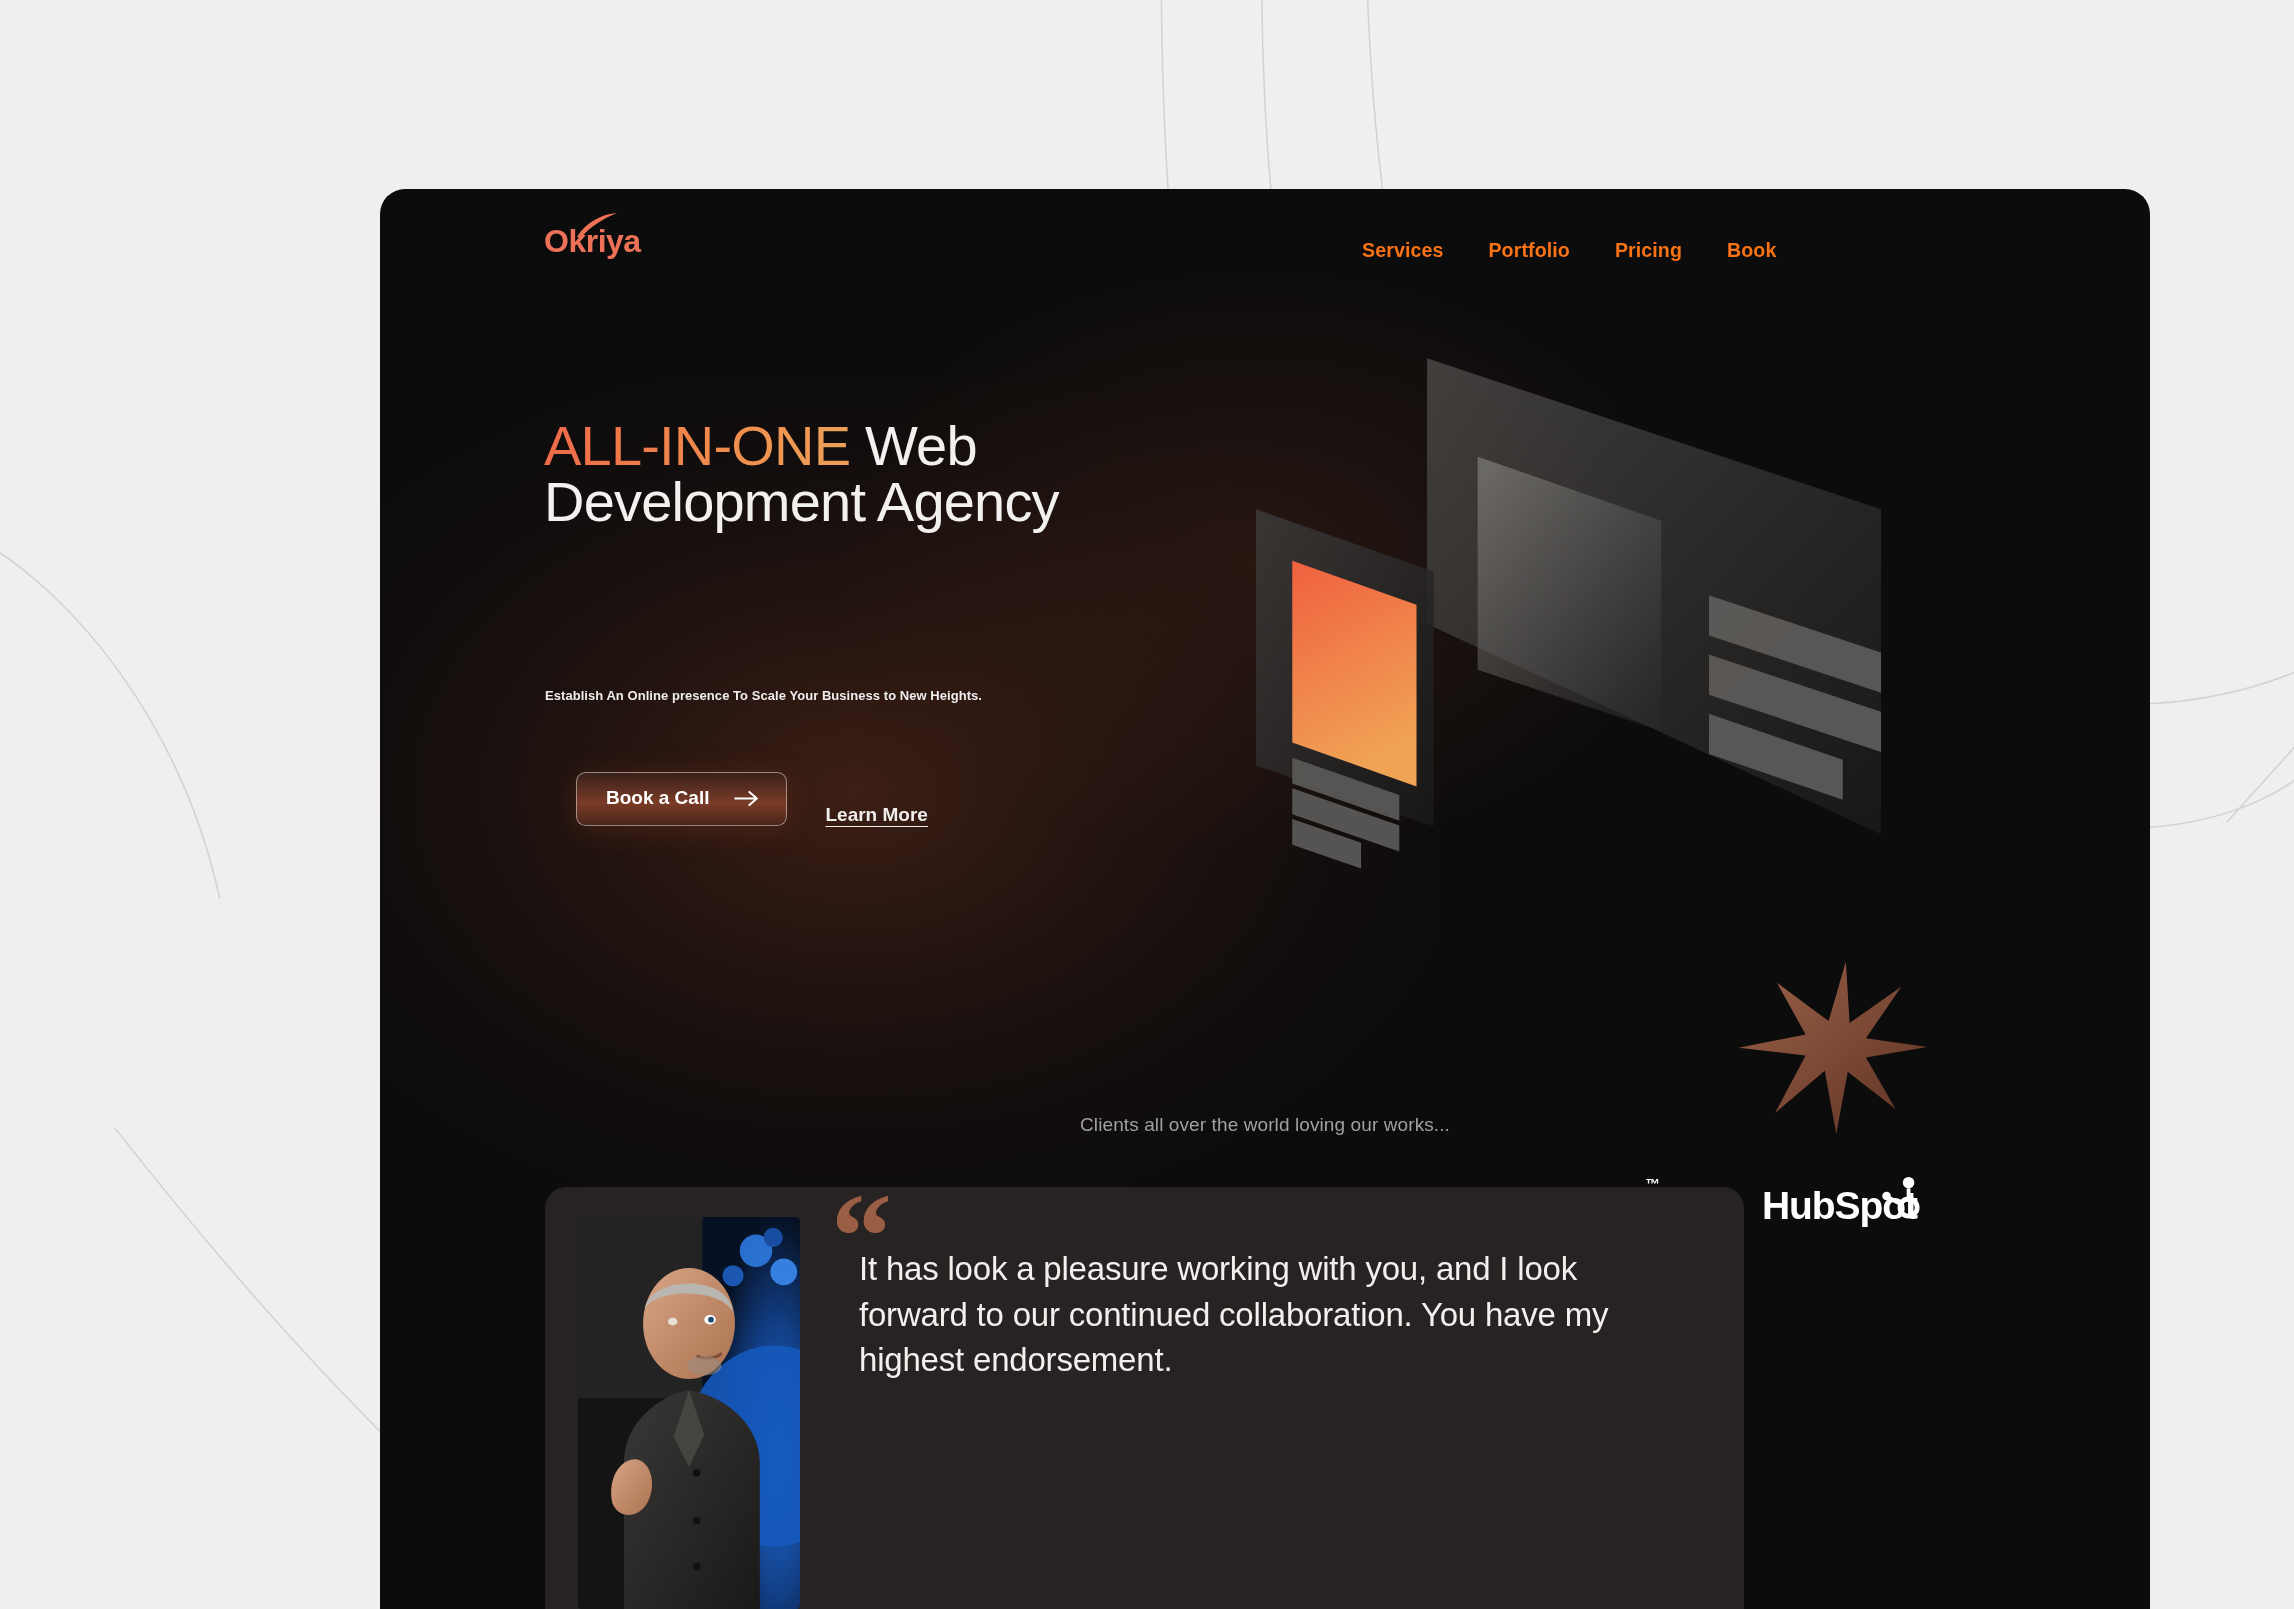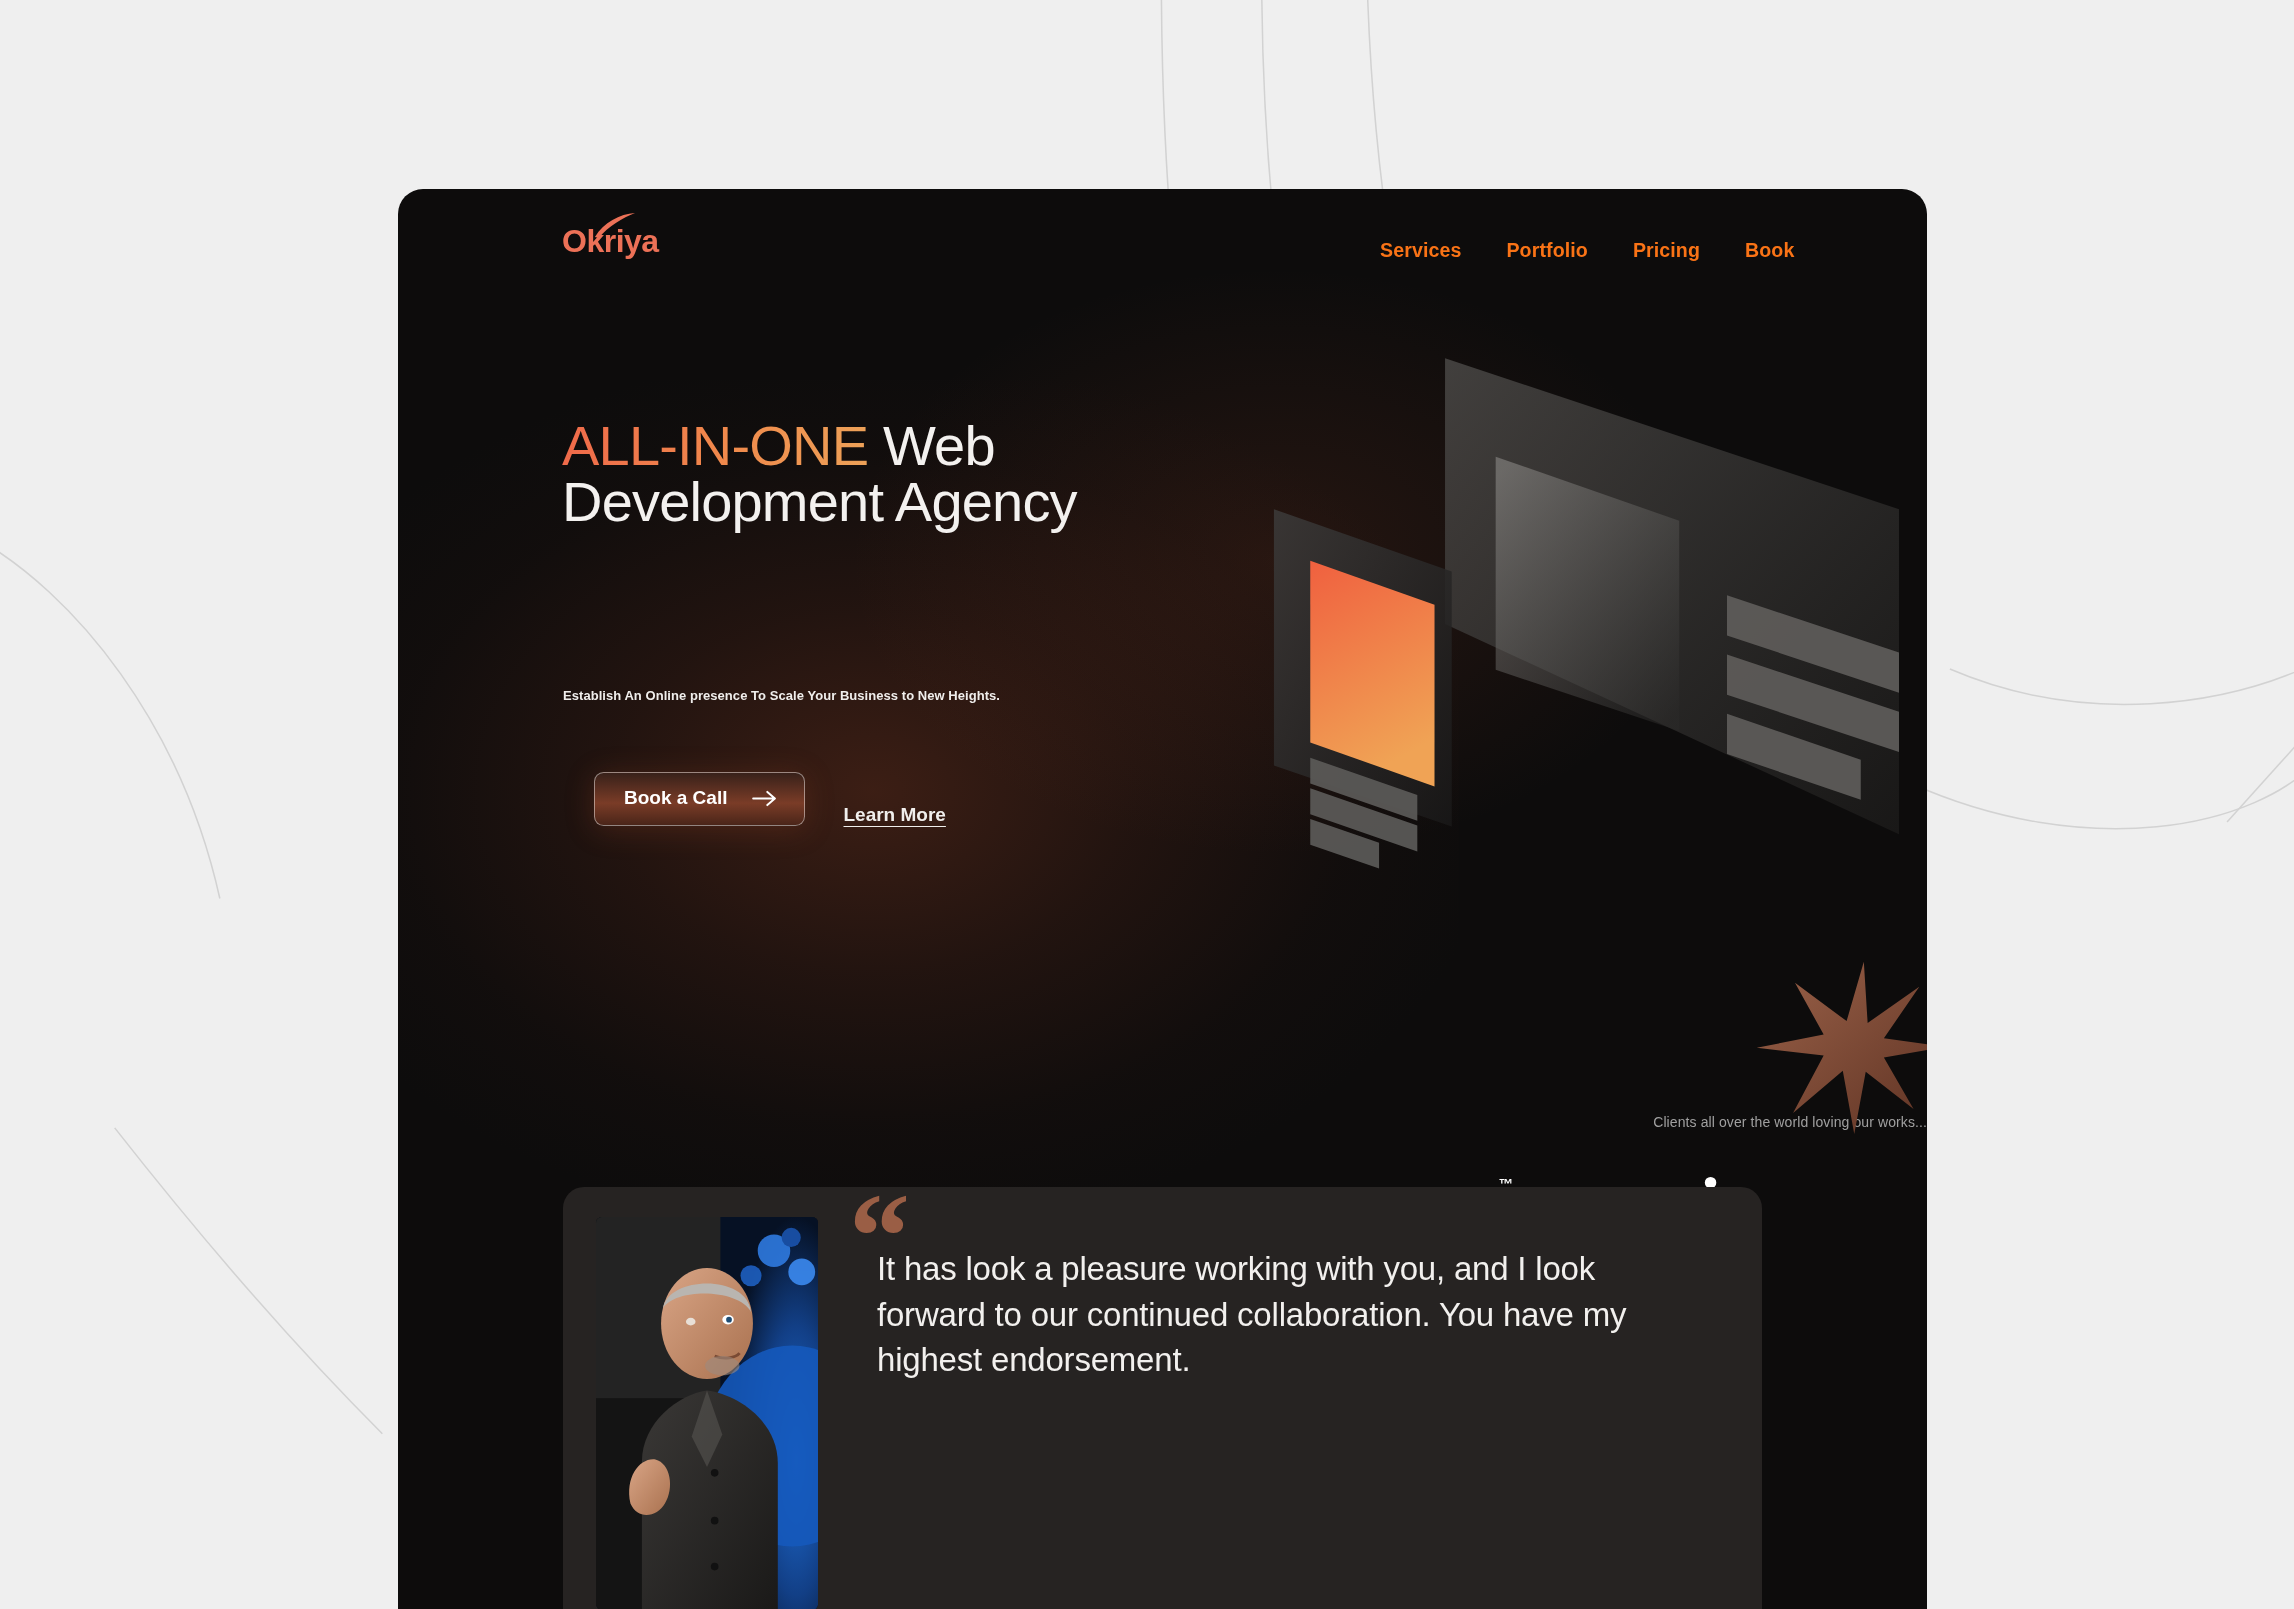--- a/index.html
+++ b/index.html
@@ -22,23 +22,23 @@
 
   .bg-curves {
     position: absolute;
     inset: 0;
     pointer-events: none;
   }
 
   
   #panel {
     position: absolute;
-    left: 398px;
+    left: 380px;
     top: 189px;
-    width: 1529px;
+    width: 1770px;
     height: 1420px;
     background: #0d0c0c;
     border-radius: 25px 25px 0 0;
     overflow: hidden;
   }
 
   
   .hero-glow {
     position: absolute;
     left: -67px;
@@ -175,22 +175,22 @@
     top: 148px;
     width: 669px;
     height: 593px;
   }
 
   
   .clients-caption {
     position: absolute;
     left: 0; right: 0;
     top: 925px;
-    text-align: right;
-    font-size: 14px;
+    text-align: center;
+    font-size: 19px;
     color: #a0a0a0;
     letter-spacing: 0.1px;
   }
   .logos-row {
     position: absolute;
     left: 0; right: 0;
     top: 983px;
     display: flex;
     align-items: center;
     justify-content: center;

